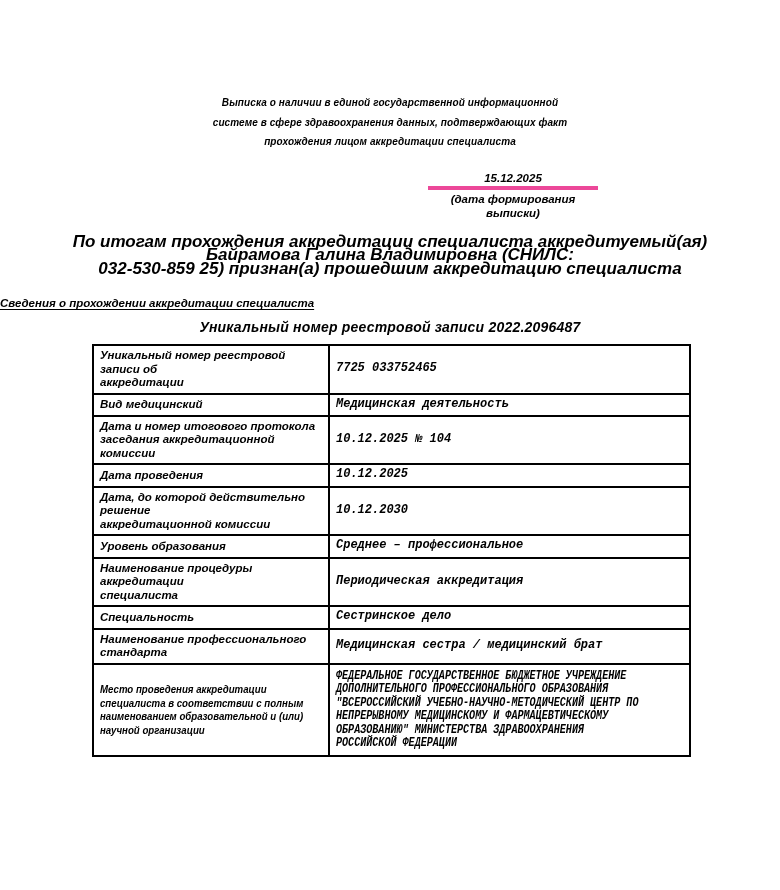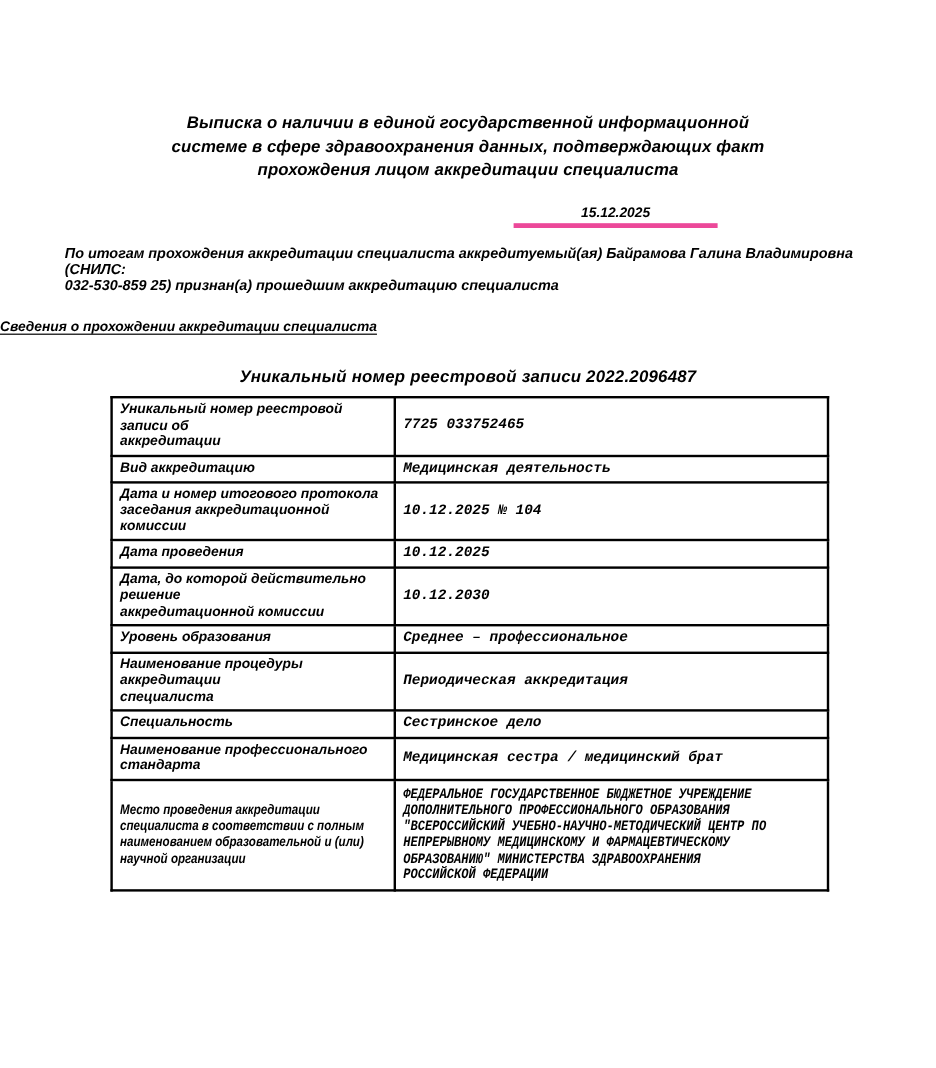--- a/index.html
+++ b/index.html
@@ -18,21 +18,21 @@
   }
   .page {
     position: relative;
     width: 780px;
     height: 890px;
   }
   .doc-title {
     margin: 93px auto 0;
     width: 520px;
     text-align: center;
-    font-size: 14px;
+    font-size: 10px;
     line-height: 19.5px;
     letter-spacing: 0.1px;
   }
   .date-block {
     width: 170px;
     margin: 19px 0 0 428px;
     text-align: center;
     font-size: 11.5px;
     line-height: 14px;
   }
@@ -41,34 +41,34 @@
     padding-bottom: 1px;
     border-bottom: 4px solid #ec4899;
   }
   .date-caption {
     display: block;
     padding-top: 2px;
   }
   .paragraph {
     width: 672px;
     margin: 15px auto 12px;
-    text-align: left;
-    font-size: 12px;
+    text-align: center;
+    font-size: 17px;
     line-height: 13.5px;
     white-space: pre-line;
   }
   .section-heading {
     margin-top: 22px;
     text-align: left;
     font-size: 11.5px;
     text-decoration: underline;
     text-underline-offset: 2px;
   }
   .registry-heading {
-    margin-top: 26px;
+    margin-top: 10px;
     text-align: center;
     font-size: 14px;
     letter-spacing: 0.2px;
   }
   .acc-table {
     margin: 9px 16px 0 92px;
     width: 597px;
     border-collapse: collapse;
     table-layout: fixed;
   }
@@ -100,20 +100,21 @@
 <div class="page">
 
   <div class="doc-title">
     <div>Выписка о наличии в единой государственной информационной</div>
     <div>системе в сфере здравоохранения данных, подтверждающих факт</div>
     <div>прохождения лицом аккредитации специалиста</div>
   </div>
 
   <div class="date-block">
     <span class="date-value">15.12.2025</span>
+    <span class="date-caption">(дата формирования выписки)</span>
   </div>
 
   <div class="paragraph">По итогам прохождения аккредитации специалиста аккредитуемый(ая) Байрамова Галина Владимировна (СНИЛС:
 032-530-859 25) признан(а) прошедшим аккредитацию специалиста</div>
 
   <div class="section-heading">Сведения о прохождении аккредитации специалиста</div>
 
   <div class="registry-heading">Уникальный номер реестровой записи 2022.2096487</div>
 
   <table class="acc-table">
@@ -121,21 +122,21 @@
         <col class="c1">
         <col class="c2">
       </colgroup>
     <tbody>
       <tr>
         <td class="lbl"><span class="cell-text">Уникальный номер реестровой записи об
 аккредитации</span></td>
         <td class="val"><span class="cell-text">7725 033752465</span></td>
       </tr>
       <tr>
-        <td class="lbl"><span class="cell-text">Вид аккредитацию</span></td>
+        <td class="lbl"><span class="cell-text">Вид медицинский</span></td>
         <td class="val"><span class="cell-text">Медицинская деятельность</span></td>
       </tr>
       <tr>
         <td class="lbl"><span class="cell-text">Дата и номер итогового протокола
 заседания аккредитационной комиссии</span></td>
         <td class="val"><span class="cell-text">10.12.2025 № 104</span></td>
       </tr>
       <tr>
         <td class="lbl"><span class="cell-text">Дата проведения</span></td>
         <td class="val"><span class="cell-text">10.12.2025</span></td>

